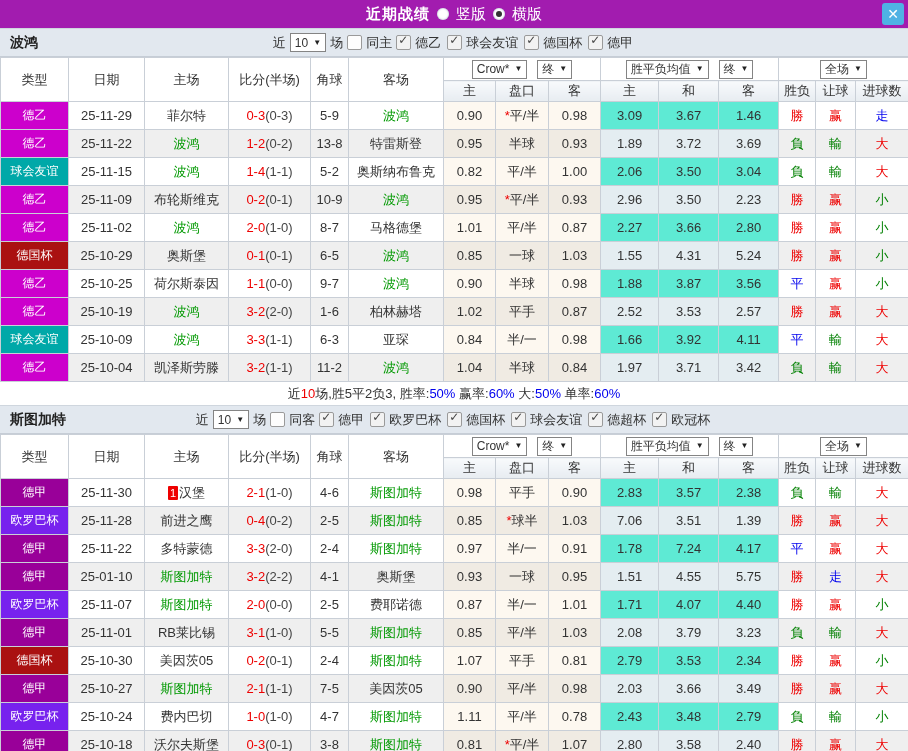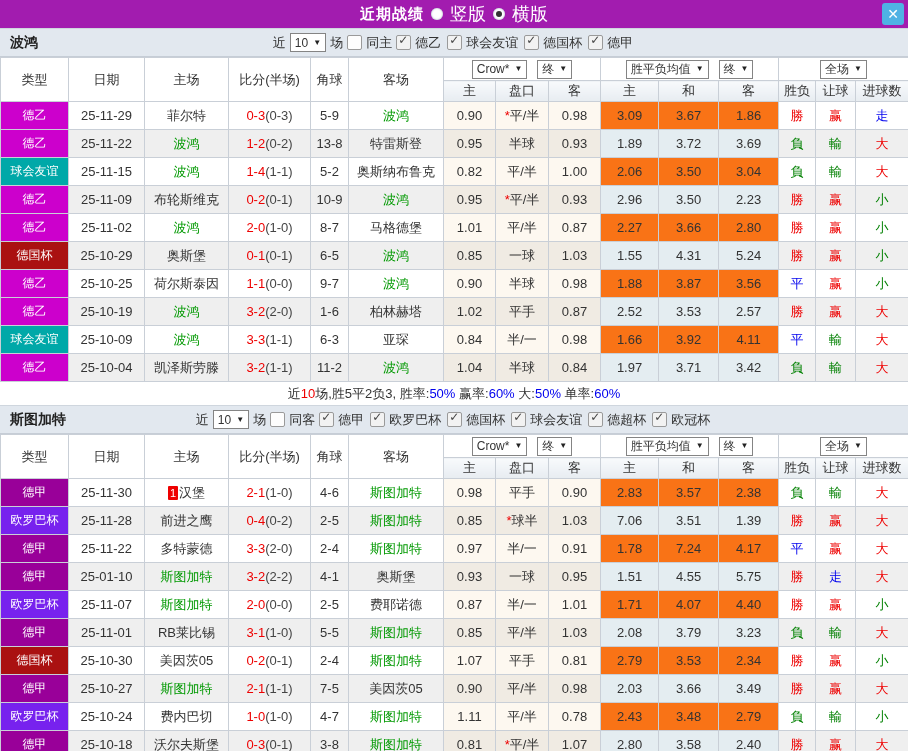--- a/index.html
+++ b/index.html
@@ -15,21 +15,21 @@
   }
   .titlebar .title{color:#fff;font-weight:bold;font-size:15px;letter-spacing:1px}
   .radio{
     width:12px;height:12px;border-radius:50%;background:#fff;
     display:inline-block;position:relative;box-shadow:inset 0 0 2px #9ab;
   }
   .radio.sel::after{
     content:"";position:absolute;left:3px;top:3px;width:6px;height:6px;
     border-radius:50%;background:#333;
   }
-  .radio-label{color:#fff;font-size:18px}
+  .radio-label{color:#fff;font-size:15px}
   .closebtn{
     position:absolute;right:4px;top:3px;width:22px;height:22px;
     background:#4fb2e4;color:#fff;font-weight:bold;text-align:center;
     line-height:22px;border-radius:3px;font-size:14px;cursor:pointer;
   }
   
   .teambar{
     height:27px;background:#e2e8ef;position:relative;
     display:flex;align-items:center;justify-content:center;
     border-top:1px solid #cfd6de;border-bottom:1px solid #c6cdd6;
@@ -59,21 +59,21 @@
   }
   thead th.mh{background:#ecf0f4;color:#333}
   thead tr.ddrow th{height:22px;background:#fff}
   thead tr.subrow th{height:20px;background:linear-gradient(#f8fafc,#e7ecf1)}
   .ddwrap{display:flex;align-items:center;justify-content:center;gap:10px}
   tbody td{height:27px}
   tr.w td{background:#fff}
   tr.g td{background:#efefef}
   tr.w td.c-odds{background:#fdf8f0}
   tr.g td.c-odds{background:#f0ebe3}
-  tr.w td.c-mean{background:#f97316}
+  tr.w td.c-mean{background:#5eead4}
   tr.g td.c-mean{background:#e4edf1}
   td.type-td{color:#fff;font-size:12px}
   .team-self{color:#009900}
   .score-main{color:#ee0000}
   .score-half{color:#444}
   .star{color:#ee0000}
   .rank-badge{
     display:inline-block;background:#ee0000;color:#fff;font-size:11px;
     line-height:14px;padding:0 2px;margin-right:1px;border-radius:1px;
   }
@@ -197,21 +197,21 @@
           <td>25-11-29</td>
           <td><span>菲尔特</span></td>
           <td><span class="score-main">0-3</span><span class="score-half">(0-3)</span></td>
           <td>5-9</td>
           <td><span class="team-self">波鸿</span></td>
           <td class="c-odds">0.90</td>
           <td class="c-odds"><span class="star">*</span><span>平/半</span></td>
           <td class="c-odds">0.98</td>
           <td class="c-mean">3.09</td>
           <td class="c-mean">3.67</td>
-          <td class="c-mean">1.86</td>
+          <td class="c-mean">1.46</td>
           <td class="res" style="color: rgb(238, 0, 0);">勝</td>
           <td class="res" style="color: rgb(238, 0, 0);">赢</td>
           <td class="res" style="color: rgb(0, 0, 238);">走</td>
         </tr>
         <tr class="g">
           <td class="type-td" style="background: rgb(204, 0, 204);">德乙</td>
           <td>25-11-22</td>
           <td><span class="team-self">波鸿</span></td>
           <td><span class="score-main">1-2</span><span class="score-half">(0-2)</span></td>
           <td>13-8</td>

